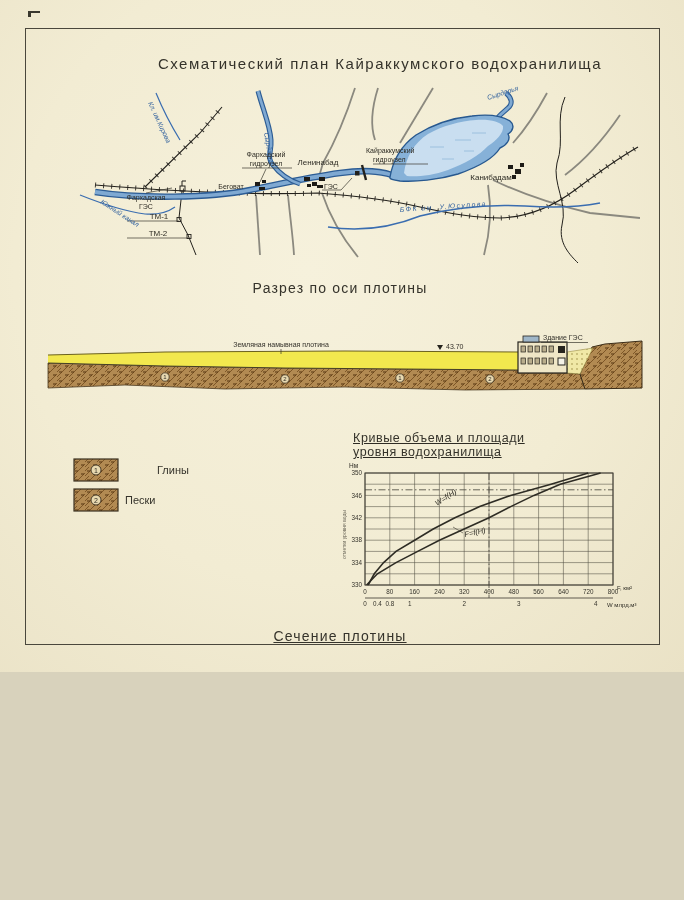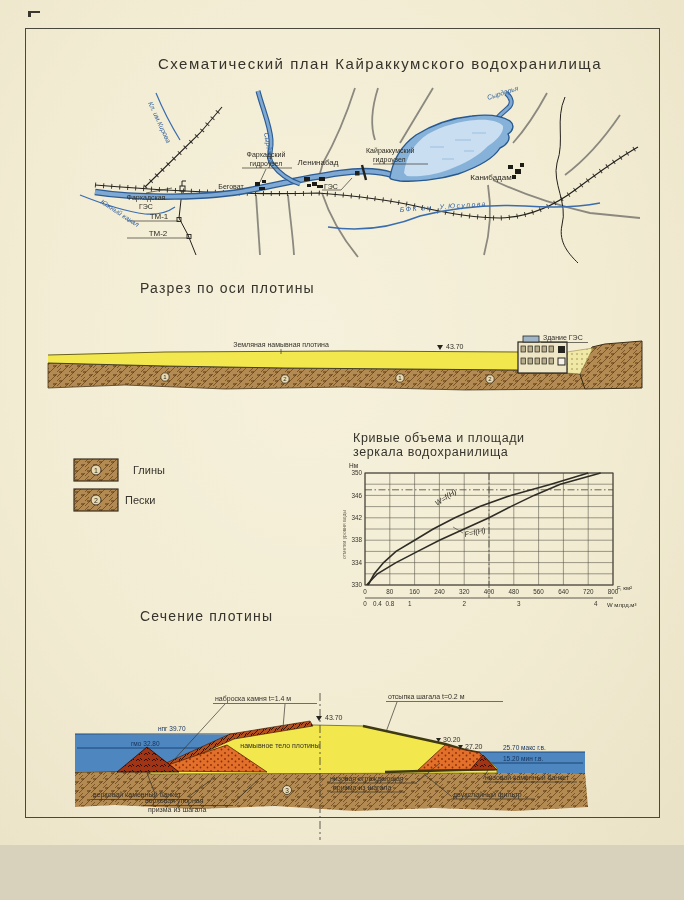--- a/index.html
+++ b/index.html
@@ -1,22 +1,22 @@
 <!DOCTYPE html>
 <html><head>
 <meta charset="utf-8">
 <style>
   html,body{margin:0;padding:0;background:#d8d2bc;}
-  #page{position:relative;width:684px;height:845px;margin:0 auto;overflow:hidden;
+  #page{position:relative;width:684px;height:672px;margin:0 auto;overflow:hidden;
         background:radial-gradient(ellipse at 45% 40%, #f6f1dc 0%, #f2ecd3 55%, #eae2c6 100%);
         font-family:"Liberation Sans",sans-serif;color:#2e2c24;}
   #frame{position:absolute;left:25px;top:28px;right:24px;bottom:27px;border:1.5px solid #4a473c;pointer-events:none;}
   .abs{position:absolute;}
   .title{font-size:15px;letter-spacing:1.5px;color:#35332b;text-align:center;white-space:nowrap;}
-  .h2{font-size:14px;letter-spacing:1.2px;color:#35332b;text-align:left;white-space:nowrap;}
+  .h2{font-size:14px;letter-spacing:1.2px;color:#35332b;text-align:center;white-space:nowrap;}
   .h3{font-size:12.5px;letter-spacing:.6px;color:#35332b;white-space:nowrap;line-height:14px;}
   svg text{font-family:"Liberation Sans",sans-serif;fill:#2e2c24;}
   .mt{font-size:8px;}
   .mts{font-size:7px;}
   .mtb{font-size:6.8px;font-style:italic;fill:#33629e;}
   .lbl{font-size:7px;fill:#33302a;}
   .lblb{font-size:6.5px;fill:#14335c;}
   .ctick{font-size:6.3px;fill:#35332b;}
   .legend-label{font-size:11px;color:#35332b;}
   .curvelbl{font-size:7.5px;font-style:italic;}
@@ -200,41 +200,41 @@
 
     <text class="lbl" x="236" y="15" text-anchor="middle">Земляная намывная плотина</text>
     <path d="M236,17 V22" stroke="#3a382e" stroke-width=".7"></path>
     <polygon points="392,13 398,13 395,18" fill="#26241e"></polygon>
     <text class="lbl" x="401" y="17">43.70</text>
     <text class="lbl" x="498" y="8">Здание ГЭС</text>
     <path d="M496,10.5 H543" stroke="#3a382e" stroke-width=".7"></path>
   </svg>
 
   <div class="abs" style="left:73px;top:458px;">
-    <div style="display:flex;align-items:center;margin-bottom:6px;">
+    <div style="display:flex;align-items:center;margin-bottom:6px;gap:24px;">
       <svg width="46" height="24">
         <rect x="1" y="1" width="44" height="22" fill="url(#soil)" stroke="#3a3020" stroke-width="1.2"></rect>
         <circle cx="23" cy="12" r="5" fill="#e8d9b0" stroke="#3a3020" stroke-width=".9"></circle>
         <text x="23" y="14.7" text-anchor="middle" style="font-size:7px">1</text>
       </svg>
       <span class="legend-label" style="margin-left:14px">Глины</span>
     </div>
     <div style="display:flex;align-items:center;">
       <svg width="46" height="24">
         <rect x="1" y="1" width="44" height="22" fill="url(#soil)" stroke="#3a3020" stroke-width="1.2"></rect>
         <circle cx="23" cy="12" r="5" fill="#e8d9b0" stroke="#3a3020" stroke-width=".9"></circle>
         <text x="23" y="14.7" text-anchor="middle" style="font-size:7px">2</text>
       </svg>
       <span class="legend-label" style="margin-left:6px">Пески</span>
     </div>
   </div>
 
-  <div class="abs" style="left:341px;top:431px;width:302px;">
+  <div class="abs" style="left:341px;top:431px;width:302px;text-decoration:underline;">
     <div class="h3" style="margin-left:12px;">Кривые объема и площади</div>
-    <div class="h3" style="margin-left:12px;">зеркала водохранилища</div>
+    <div class="h3" style="margin-left:12px;">уровня водохранилища</div>
     <svg id="chart-svg" width="302" height="156" viewBox="0 0 302 156">
         <path d="M24,30.8H272M148,14V139" stroke="#44423a" stroke-width="0.8" stroke-dasharray="7 2.5 1.5 2.5" fill="none"></path>
         <text x="254.64000000000001" y="147" text-anchor="middle" class="ctick">4</text>
         <text x="177.76" y="147" text-anchor="middle" class="ctick">3</text>
         <text x="123.2" y="147" text-anchor="middle" class="ctick">2</text>
         <text x="68.64" y="147" text-anchor="middle" class="ctick">1</text>
         <text x="48.8" y="147" text-anchor="middle" class="ctick">0.8</text>
         <text x="36.4" y="147" text-anchor="middle" class="ctick">0.4</text>
         <text x="24" y="147" text-anchor="middle" class="ctick">0</text>
         <path d="M24,139H272" stroke="#4e4b42" stroke-width="0.9" fill="none"></path>
@@ -262,21 +262,21 @@
       <text x="96" y="47" transform="rotate(-33 96 47)" class="curvelbl">W=f(H)</text>
       <text x="124" y="78" transform="rotate(-12 124 78)" class="curvelbl">F=f(H)</text>
       <path d="M122,74 L112,68" stroke="#3a382e" stroke-width=".6"></path>
       <text x="276" y="131" style="font-size:6px">F, км²</text>
       <text x="266" y="148" style="font-size:6px">W млрд.м³</text>
     <polyline points="27.1,126.0 33.3,114.8 42.6,103.6 55.0,92.4 73.6,81.2 92.2,70.0 113.9,58.8 138.7,47.6 169.7,36.4 210.0,25.2 247.2,14.0" fill="none" stroke="#2e2c24" stroke-width="1.6"></polyline>
         <polyline points="25.6,126.0 36.4,114.8 55.0,103.6 76.7,92.4 98.4,81.2 123.2,70.0 148.0,58.8 169.7,47.6 193.0,36.4 219.3,25.2 259.6,14.0" fill="none" stroke="#2e2c24" stroke-width="1.6"></polyline>
       </svg>
   </div>
 
-  <div class="abs h2" style="left:140px;top:608px;width:400px;">Сечение плотины</div>
+  <div class="abs h2" style="left:140px;top:628px;width:400px;text-decoration:underline;">Сечение плотины</div>
 
   <svg class="abs" style="left:55px;top:685px;" width="610" height="160" viewBox="0 0 610 160">
 
     <polygon points="20,87 95,86 250,88 442,85 530,88 533,122 460,126 380,123 300,126 220,121 140,124 60,120 20,122" fill="url(#soil)"></polygon>
     <path d="M20,87 L95,86 L250,88 L442,85 L530,88" stroke="#3a2c14" stroke-width="1" fill="none"></path>
 
     <polygon points="20,49 196,50 177,53 95,86 20,87" fill="#4e86bf"></polygon>
     <path d="M20,49 H196" stroke="#1d4a80" stroke-width="1.2"></path>
     <path d="M22,63 H150" stroke="#17406e" stroke-width=".9"></path>
     <polygon points="415,67 530,67 530,88 415,88" fill="#4e86bf"></polygon>

